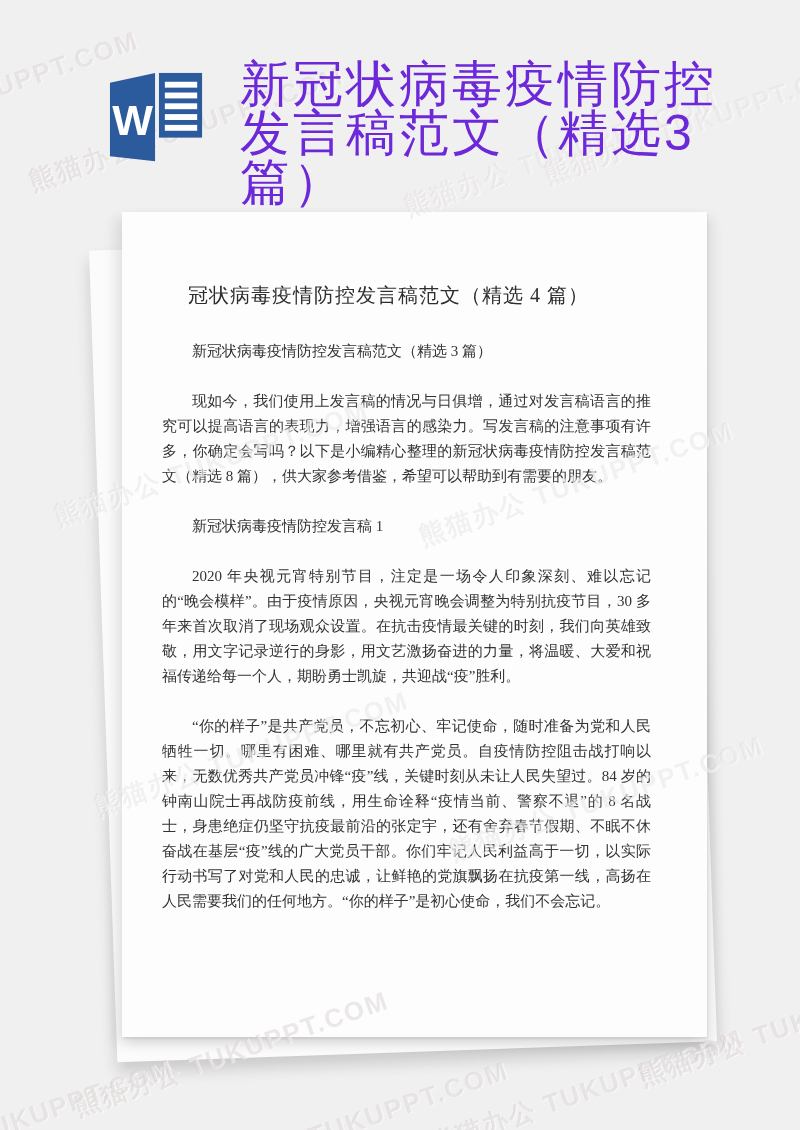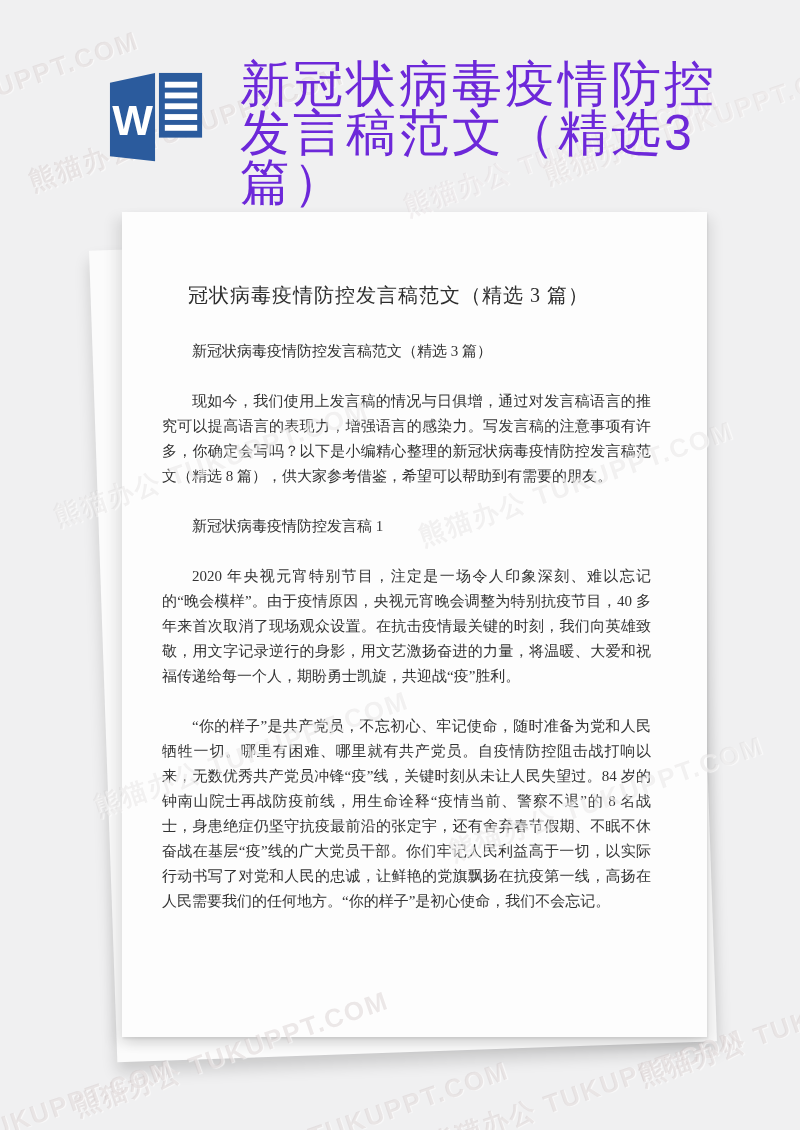--- a/index.html
+++ b/index.html
@@ -67,26 +67,26 @@
   .wm-l{left:-140px;top:1158px;}
   .wm-m{left:195px;top:1160px;}
 </style>
 </head>
 <body>
 
 <div class="sheet-behind"></div>
 
 <div class="sheet-main">
   <div class="sheet-content">
-    <h2 class="doc-title">冠状病毒疫情防控发言稿范文（精选 3 篇）</h2>
+    <h2 class="doc-title">冠状病毒疫情防控发言稿范文（精选 4 篇）</h2>
     <div class="doc-body">
       <p>新冠状病毒疫情防控发言稿范文（精选 3 篇）</p>
       <p>现如今，我们使用上发言稿的情况与日俱增，通过对发言稿语言的推究可以提高语言的表现力，增强语言的感染力。写发言稿的注意事项有许多，你确定会写吗？以下是小编精心整理的新冠状病毒疫情防控发言稿范文（精选 8 篇），供大家参考借鉴，希望可以帮助到有需要的朋友。</p>
       <p>新冠状病毒疫情防控发言稿 1</p>
-      <p>2020 年央视元宵特别节目，注定是一场令人印象深刻、难以忘记的“晚会模样”。由于疫情原因，央视元宵晚会调整为特别抗疫节目，40 多年来首次取消了现场观众设置。在抗击疫情最关键的时刻，我们向英雄致敬，用文字记录逆行的身影，用文艺激扬奋进的力量，将温暖、大爱和祝福传递给每一个人，期盼勇士凯旋，共迎战“疫”胜利。</p>
+      <p>2020 年央视元宵特别节目，注定是一场令人印象深刻、难以忘记的“晚会模样”。由于疫情原因，央视元宵晚会调整为特别抗疫节目，30 多年来首次取消了现场观众设置。在抗击疫情最关键的时刻，我们向英雄致敬，用文字记录逆行的身影，用文艺激扬奋进的力量，将温暖、大爱和祝福传递给每一个人，期盼勇士凯旋，共迎战“疫”胜利。</p>
       <p>“你的样子”是共产党员，不忘初心、牢记使命，随时准备为党和人民牺牲一切。哪里有困难、哪里就有共产党员。自疫情防控阻击战打响以来，无数优秀共产党员冲锋“疫”线，关键时刻从未让人民失望过。84 岁的钟南山院士再战防疫前线，用生命诠释“疫情当前、警察不退”的 8 名战士，身患绝症仍坚守抗疫最前沿的张定宇，还有舍弃春节假期、不眠不休奋战在基层“疫”线的广大党员干部。你们牢记人民利益高于一切，以实际行动书写了对党和人民的忠诚，让鲜艳的党旗飘扬在抗疫第一线，高扬在人民需要我们的任何地方。“你的样子”是初心使命，我们不会忘记。</p>
 
     </div>
   </div>
 </div>
 
 <div class="wm-layer">
   <span class="wm wm-a">熊猫办公 TUKUPPT.COM</span>
   <span class="wm wm-b">熊猫办公 TUKUPPT.COM</span>
   <span class="wm wm-c">熊猫办公 TUKUPPT.COM</span>

